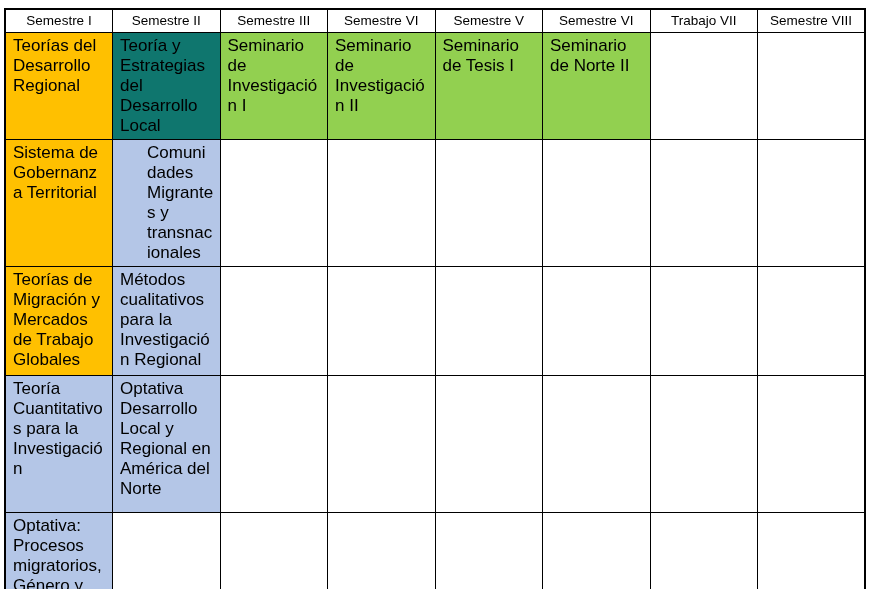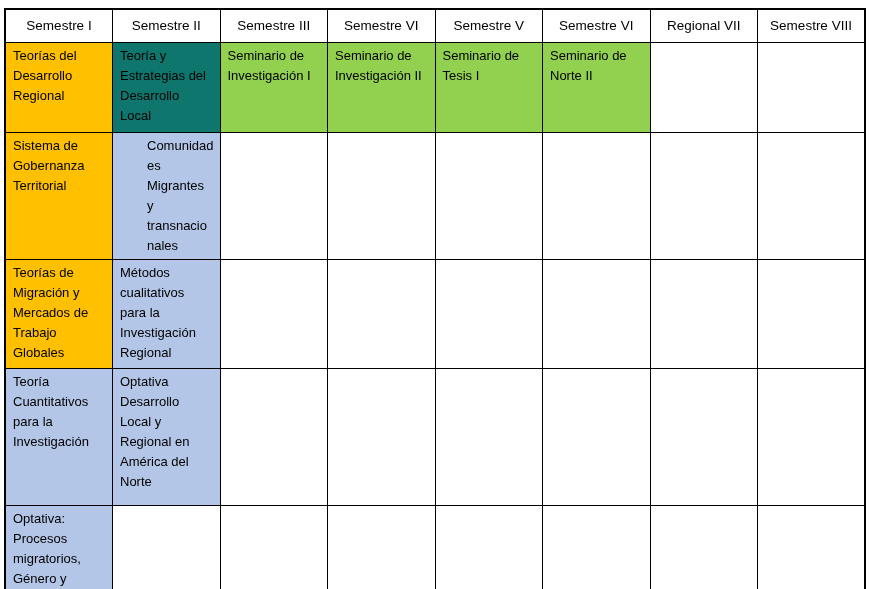--- a/index.html
+++ b/index.html
@@ -32,31 +32,31 @@
   table.curriculum th {
     font-weight: normal;
     font-size: 13.5px;
     text-align: center;
     vertical-align: middle;
     padding: 2px 3px;
     color: #000000;
     background: #ffffff;
   }
   table.curriculum td {
-    font-size: 13px;
+    font-size: 17px;
     line-height: 20px;
     text-align: left;
     vertical-align: top;
     padding: 3px 6px 3px 7px;
     color: #000000;
     background: #ffffff;
     overflow-wrap: break-word;
     word-wrap: break-word;
   }
-  tr.rh  { height: 33px; margin-left: 20px; }
+  tr.rh  { height: 23px; margin-left: 20px; }
   tr.r1  { height: 90px; }
   tr.r2  { height: 72px; }
   tr.r3  { height: 109px; }
   tr.r4  { height: 137px; }
   tr.r5  { height: 145px; }
   .para2 { }
 </style>
 </head>
 <body>
 
@@ -73,21 +73,21 @@
         <col>
     </colgroup>
     <thead>
       <tr class="rh">
         <th>Semestre I</th>
         <th>Semestre II</th>
         <th>Semestre III</th>
         <th>Semestre VI</th>
         <th>Semestre V</th>
         <th>Semestre VI</th>
-        <th>Regional VII</th>
+        <th>Trabajo VII</th>
         <th>Semestre VIII</th>
       </tr>
     </thead>
     <tbody>
       <tr class="r1">
         <td style="background-color: rgb(255, 192, 0);">Teorías del Desarrollo Regional</td>
         <td style="background-color: #0f766e;">Teoría y Estrategias del Desarrollo Local</td>
         <td style="background-color: rgb(146, 208, 80);">Seminario de Investigación I</td>
         <td style="background-color: rgb(146, 208, 80);">Seminario de Investigación II</td>
         <td style="background-color: rgb(146, 208, 80);">Seminario de Tesis I</td>

